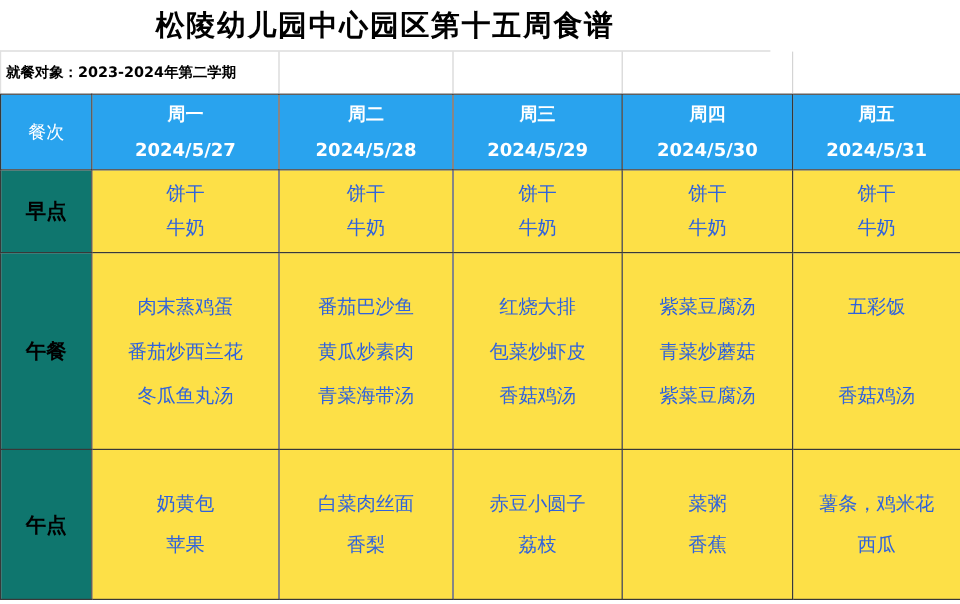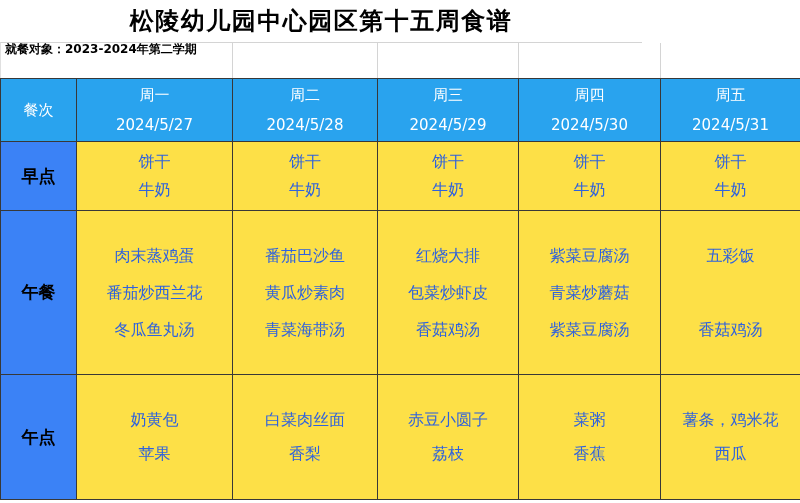--- a/index.html
+++ b/index.html
@@ -26,21 +26,21 @@
     position: relative;
     height: 36px;
     border-top: 1px solid #d4d4d4;
     border-left: 1px solid #e0e0e0;
   }
   .subtitle-row .gridline {
     position: absolute; top: 0; bottom: 0; width: 1px; background: #d4d4d4;
   }
   .gl-1 { left: 231px; } .gl-2 { left: 376px; } .gl-3 { left: 517px; } .gl-4 { left: 659px; }
   .subtitle-text {
-    position: absolute; left: 4px; bottom: 20px;
+    position: absolute; left: 4px; bottom: 9px;
     font-size: 12px; font-weight: bold; color: #000;
     white-space: nowrap;
   }
 
   
   table.menu {
     width: 800px;
     table-layout: fixed;
     border-collapse: collapse;
   }
@@ -54,30 +54,30 @@
     background: #29a3ee;
     color: #ffffff;
     font-weight: normal;
   }
   th.corner { font-size: 15px; }
   .day-head {
     height: 62px;
     display: flex; flex-direction: column;
     align-items: center; justify-content: space-between;
     padding: 9px 0 8px 0;
-    font-size: 15px; line-height: 1;
+    font-size: 15px; line-height: 1; font-weight: bold;
   }
 
   tr.r-breakfast { height: 69px; }
   tr.r-lunch     { height: 164px; }
   tr.r-snack     { height: 125px; }
 
   td.meal {
     color: #000; font-weight: bold; font-size: 17px;
-    background: #3b82f6;
+    background: #0f766e;
   }
   td.dishes { color: #2f62dd; font-size: 16px; background: #fde047; }
   td.dishes .ln { line-height: 28px; min-height: 28px; white-space: nowrap; }
   tr.r-lunch td.dishes .ln { line-height: 37px; min-height: 37px; }
   tr.r-snack td.dishes .ln { line-height: 34px; min-height: 34px; }
 </style>
 </head>
 <body>
 
 <div class="sheet">

